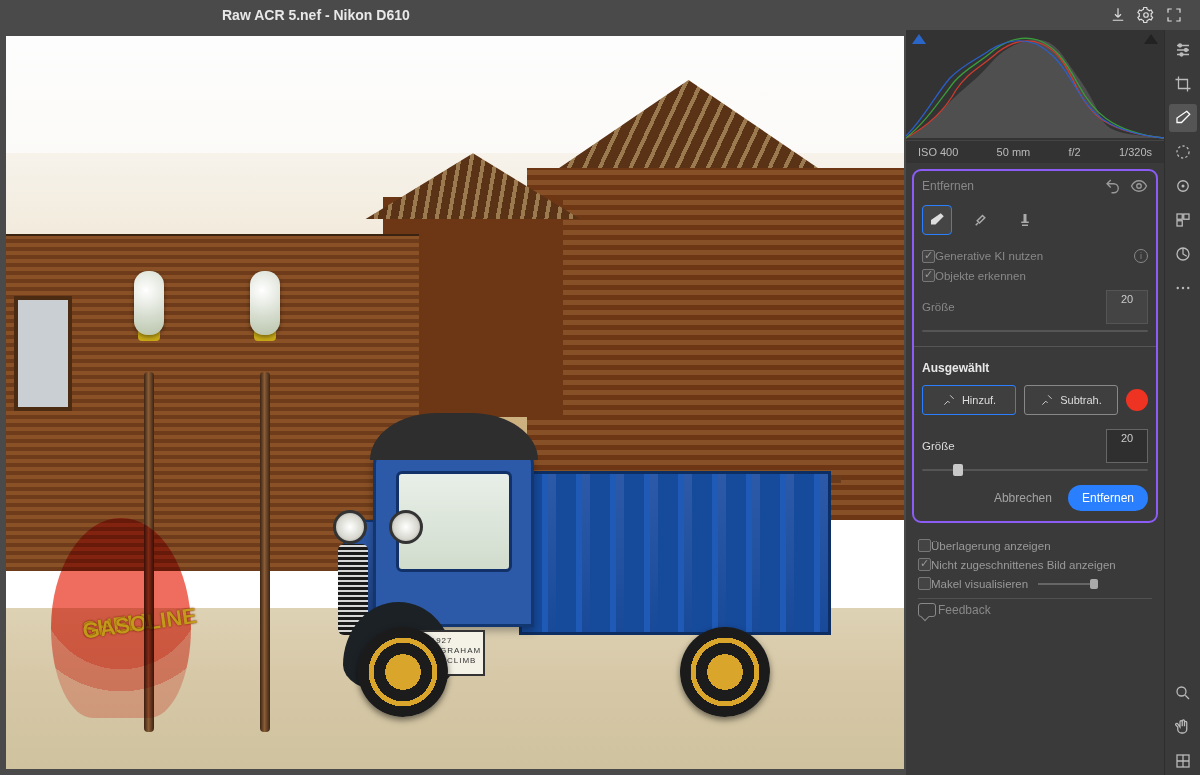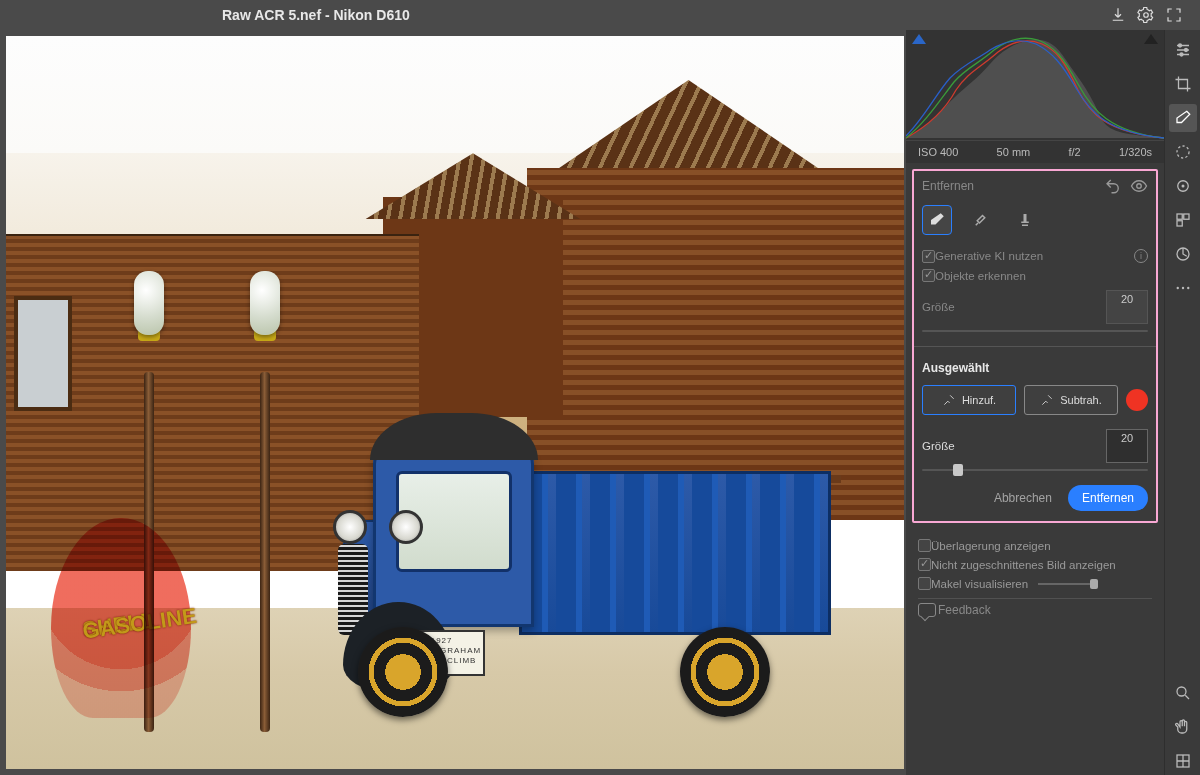--- a/index.html
+++ b/index.html
@@ -118,21 +118,21 @@
     border:2px solid #333;font-size:8px;text-align:center;color:#333;padding-top:4px;
     line-height:10px;letter-spacing:1px;}
   
   .rightcol { width: 258px; background:#3a3a3a; display:flex; flex-direction:column; }
   .histogram { height:110px; background:#333; position:relative; overflow:hidden; }
   .histogram svg{position:absolute;inset:0;width:100%;height:100%;}
   .hist-clip{position:absolute;top:4px;width:0;height:0;cursor:pointer;}
   .hist-clip.left{left:6px;border-left:7px solid transparent;border-right:7px solid transparent;border-bottom:10px solid #2a66c8;}
   .hist-clip.right{right:6px;border-left:7px solid transparent;border-right:7px solid transparent;border-bottom:10px solid #222;}
   .metarow{display:flex;justify-content:space-between;padding:5px 12px;font-size:11px;color:#bbb;background:#333;border-top:1px solid #444;}
-  .panel-wrap{margin:6px;border:2px solid #f9a8d4;border-radius:2px;padding:6px 8px 10px;background:#3a3a3a;}
+  .panel-wrap{margin:6px;border:2px solid #8b5cf6;border-radius:9px;padding:6px 8px 10px;background:#3a3a3a;}
   .panel-head{display:flex;align-items:center;color:#888;font-size:12px;margin-bottom:10px;}
   .panel-head .sp{flex:1;}
   .ph-icon{width:18px;height:18px;display:flex;align-items:center;justify-content:center;margin-left:8px;cursor:pointer;color:#999;}
   .tool-row{display:flex;gap:14px;margin:4px 0 14px;}
   .tool-btn{width:30px;height:30px;border-radius:4px;border:1px solid transparent;display:flex;align-items:center;justify-content:center;color:#aaa;cursor:pointer;}
   .tool-btn.active{border-color:#2a7fff;background:#454545;color:#ddd;}
   .tool-btn svg{width:18px;height:18px;fill:currentColor;}
   .check-row{display:flex;align-items:center;gap:0;color:#888;font-size:11.5px;margin:6px 0;}
   .check-row .box{width:13px;height:13px;border:1px solid #777;border-radius:2px;background:#444;position:relative;}
   .check-row .box.checked::after{content:"✓";position:absolute;left:1px;top:-2px;font-size:11px;color:#999;}

